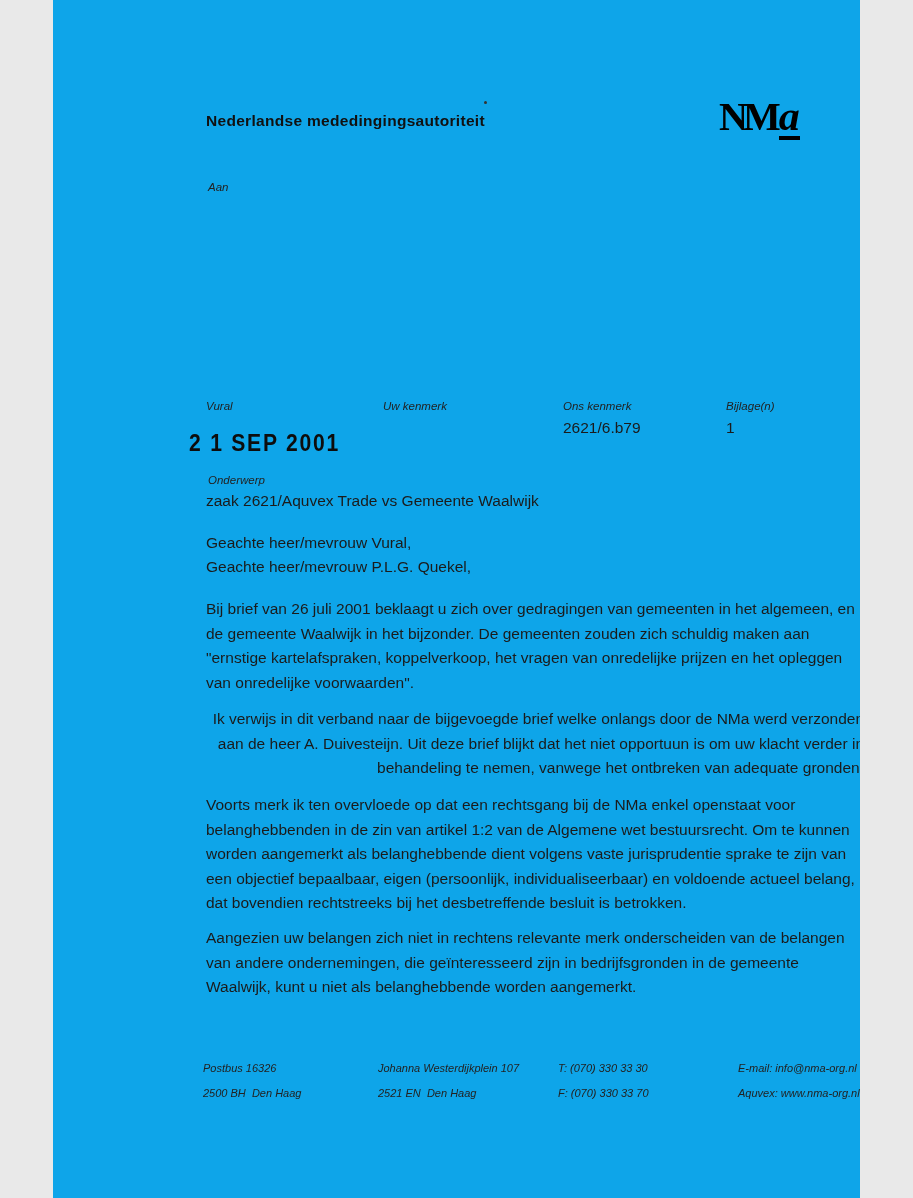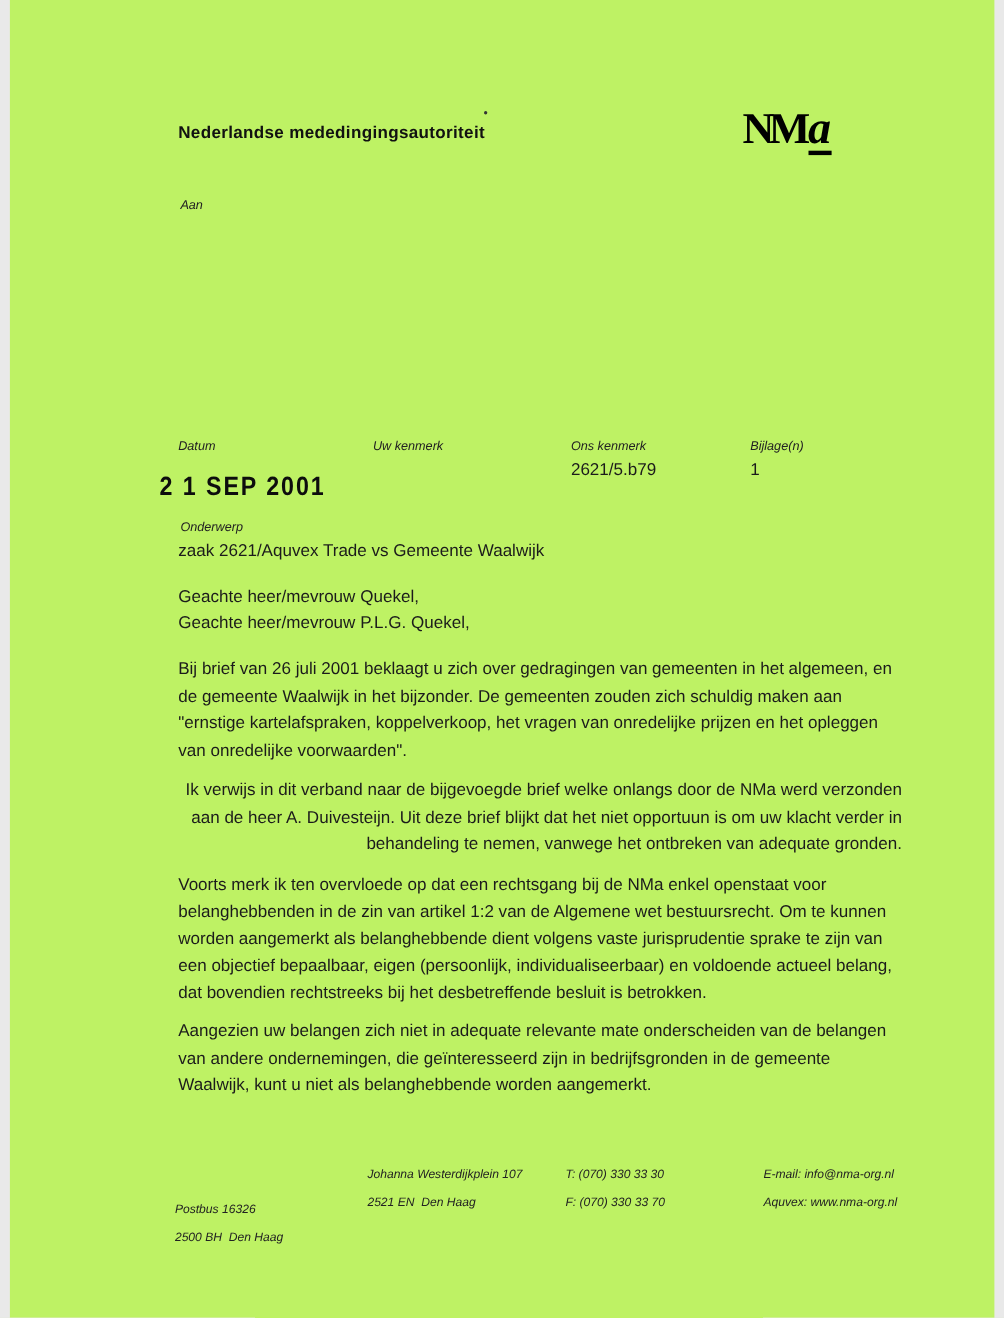--- a/index.html
+++ b/index.html
@@ -3,24 +3,24 @@
 <meta charset="utf-8">
 <style>
   html, body {
     margin: 0;
     padding: 0;
     background: #e9e9e9;
     font-family: "Liberation Sans", sans-serif;
   }
   .page {
     position: relative;
-    width: 895px;
+    width: 807px;
     height: 1198px;
     margin: 0 auto;
-    background: #bef264;
+    background: #0ea5e9;
     color: #1b1b1b;
     overflow: hidden;
   }
   
   .org-name {
     position: absolute;
     left: 153px;
     top: 112px;
     font-size: 15.5px;
     font-weight: bold;
@@ -147,59 +147,59 @@
   
   .footer-line {
     position: absolute;
     font-size: 11px;
     font-style: italic;
     color: #222;
     white-space: pre-wrap;
   }
   .f-row1 { top: 1062px; }
   .f-row2 { top: 1087px; }
-  .f-c1 { left: 150px; margin-top: 32px; }
+  .f-c1 { left: 150px; }
   .f-c2 { left: 325px; }
   .f-c3 { left: 505px; }
   .f-c4 { left: 685px; }
 </style>
 </head>
 <body>
 
 <div class="page">
 
   <div class="org-name">Nederlandse mededingingsautoriteit</div>
   <div class="logo">
     <span class="nm">NM</span><span class="a">a</span>
   </div>
   <div class="scan-dot"></div>
 
   <div class="recipient-label">Aan</div>
 
-  <div class="meta-label col-datum">Datum</div>
+  <div class="meta-label col-datum">Vural</div>
   <div class="meta-label col-uwk">Uw kenmerk</div>
   <div class="meta-value col-uwk"></div>
   <div class="meta-label col-onsk">Ons kenmerk</div>
-  <div class="meta-value col-onsk">2621/5.b79</div>
+  <div class="meta-value col-onsk">2621/6.b79</div>
   <div class="meta-label col-bijl">Bijlage(n)</div>
   <div class="meta-value col-bijl">1</div>
   <div class="date-stamp">2 1 SEP 2001</div>
 
   <div class="subject-label">Onderwerp</div>
   <div class="subject-value">zaak 2621/Aquvex Trade vs Gemeente Waalwijk</div>
 
   <div class="salutation">
-    <div>Geachte heer/mevrouw Quekel,</div>
+    <div>Geachte heer/mevrouw Vural,</div>
     <div>Geachte heer/mevrouw P.L.G. Quekel,</div>
   </div>
 
   <p class="para p1">Bij brief van 26 juli 2001 beklaagt u zich over gedragingen van gemeenten in het algemeen, en de gemeente Waalwijk in het bijzonder. De gemeenten zouden zich schuldig maken aan "ernstige kartelafspraken, koppelverkoop, het vragen van onredelijke prijzen en het opleggen van onredelijke voorwaarden".</p>
   <p class="para p2">Ik verwijs in dit verband naar de bijgevoegde brief welke onlangs door de NMa werd verzonden aan de heer A. Duivesteijn. Uit deze brief blijkt dat het niet opportuun is om uw klacht verder in behandeling te nemen, vanwege het ontbreken van adequate gronden.</p>
   <p class="para p3">Voorts merk ik ten overvloede op dat een rechtsgang bij de NMa enkel openstaat voor belanghebbenden in de zin van artikel 1:2 van de Algemene wet bestuursrecht. Om te kunnen worden aangemerkt als belanghebbende dient volgens vaste jurisprudentie sprake te zijn van een objectief bepaalbaar, eigen (persoonlijk, individualiseerbaar) en voldoende actueel belang, dat bovendien rechtstreeks bij het desbetreffende besluit is betrokken.</p>
-  <p class="para p4">Aangezien uw belangen zich niet in adequate relevante mate onderscheiden van de belangen van andere ondernemingen, die geïnteresseerd zijn in bedrijfsgronden in de gemeente Waalwijk, kunt u niet als belanghebbende worden aangemerkt.</p>
+  <p class="para p4">Aangezien uw belangen zich niet in rechtens relevante merk onderscheiden van de belangen van andere ondernemingen, die geïnteresseerd zijn in bedrijfsgronden in de gemeente Waalwijk, kunt u niet als belanghebbende worden aangemerkt.</p>
 
   <div class="footer-line f-row1 f-c1">Postbus 16326</div>
   <div class="footer-line f-row2 f-c1">2500 BH  Den Haag</div>
   <div class="footer-line f-row1 f-c2">Johanna Westerdijkplein 107</div>
   <div class="footer-line f-row2 f-c2">2521 EN  Den Haag</div>
   <div class="footer-line f-row1 f-c3">T: (070) 330 33 30</div>
   <div class="footer-line f-row2 f-c3">F: (070) 330 33 70</div>
   <div class="footer-line f-row1 f-c4">E-mail: info@nma-org.nl</div>
   <div class="footer-line f-row2 f-c4">Aquvex: www.nma-org.nl</div>
 

